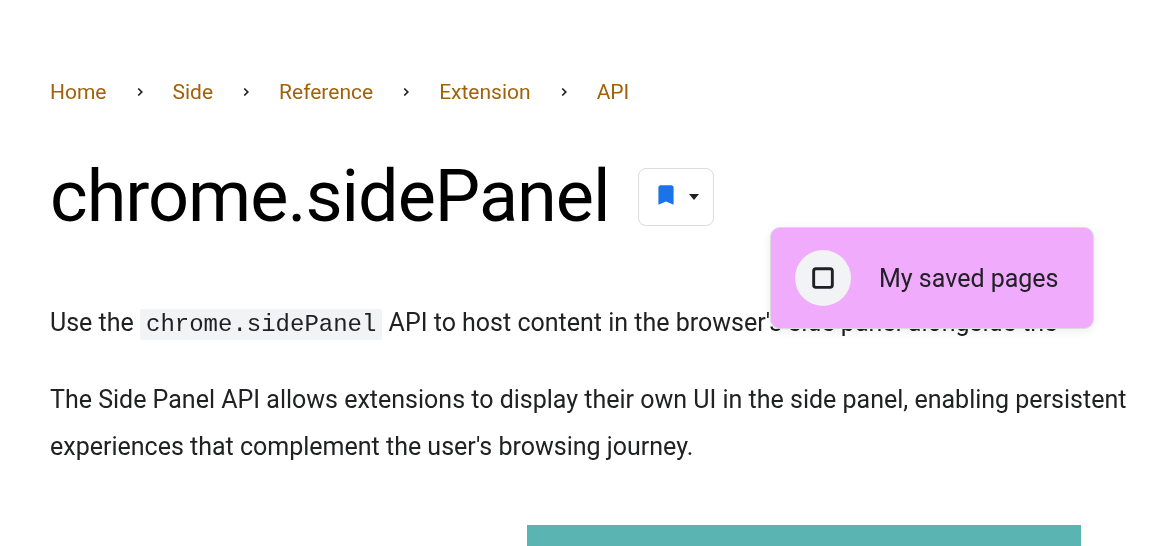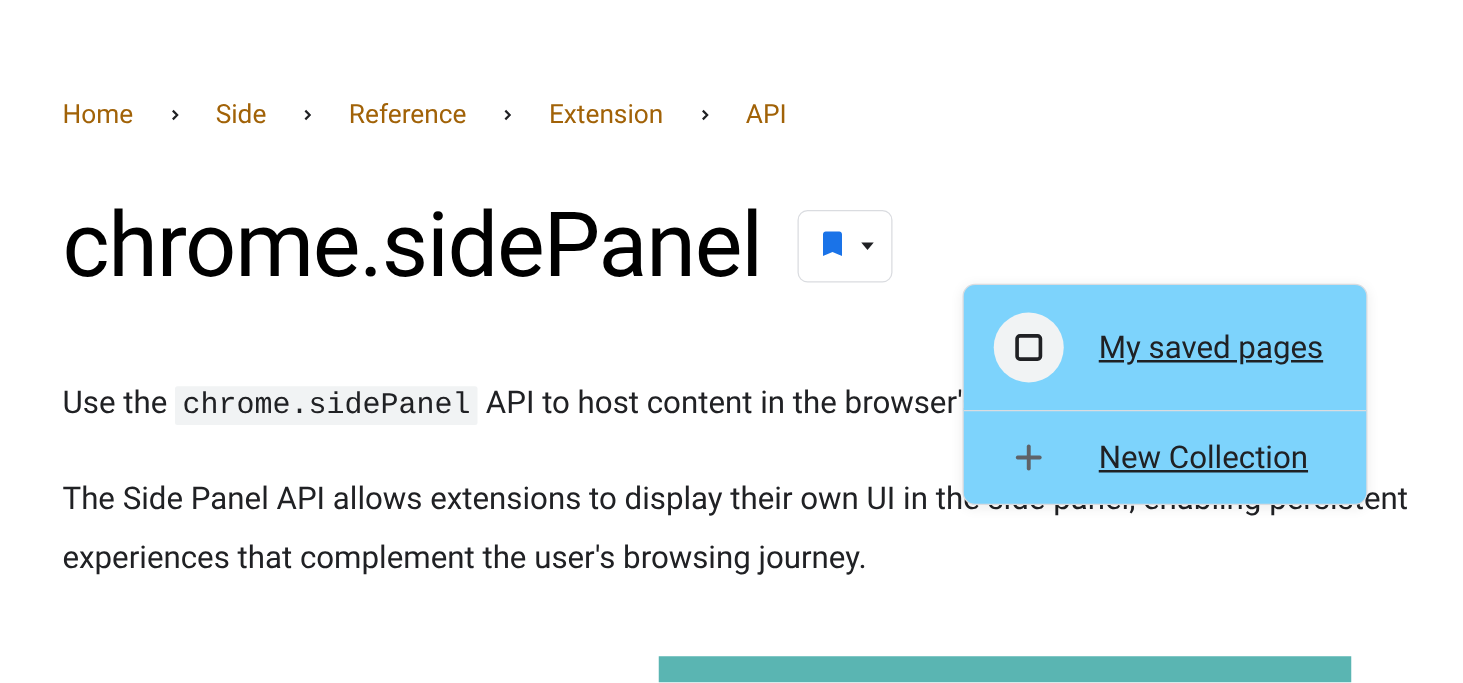--- a/index.html
+++ b/index.html
@@ -87,26 +87,25 @@
       background: #f1f3f4;
       padding: 2px 6px;
       border-radius: 2px;
       font-size: 24px;
     }
     .dropdown {
       position: absolute;
       top: 227px;
       left: 770px;
       width: 324px;
-      background: #7dd3fc;
+      background: #f0abfc;
       border: 1px solid #dadce0;
       border-radius: 10px;
       box-shadow: 0 2px 10px rgba(0,0,0,0.08);
       overflow: hidden;
-      text-decoration: underline;
     }
     .dropdown-item {
       display: flex;
       align-items: center;
       gap: 28px;
       padding: 22px 24px;
       font-size: 25px;
       color: #202124;
       cursor: pointer;
     }
@@ -220,24 +219,15 @@
 
 <div class="dropdown">
   <div class="dropdown-item">
     <span class="icon-circle">
       <svg viewBox="0 0 24 24" fill="none" stroke="#202124" stroke-width="2.5">
           <rect x="4" y="4" width="16" height="16" rx="2"></rect>
         </svg>
     </span>
     <span>My saved pages</span>
   </div>
-  <div class="dropdown-item bordered">
-    <span class="plus-icon">
-      <svg viewBox="0 0 24 24" fill="none" stroke="#5f6368" stroke-width="2.5" stroke-linecap="round">
-          <line x1="12" y1="5" x2="12" y2="19"></line>
-          <line x1="5" y1="12" x2="19" y2="12"></line>
-        </svg>
-    </span>
-    <span>New Collection</span>
-  </div>
 </div>
 
 <div class="teal-banner"></div>
 
 </body></html>

